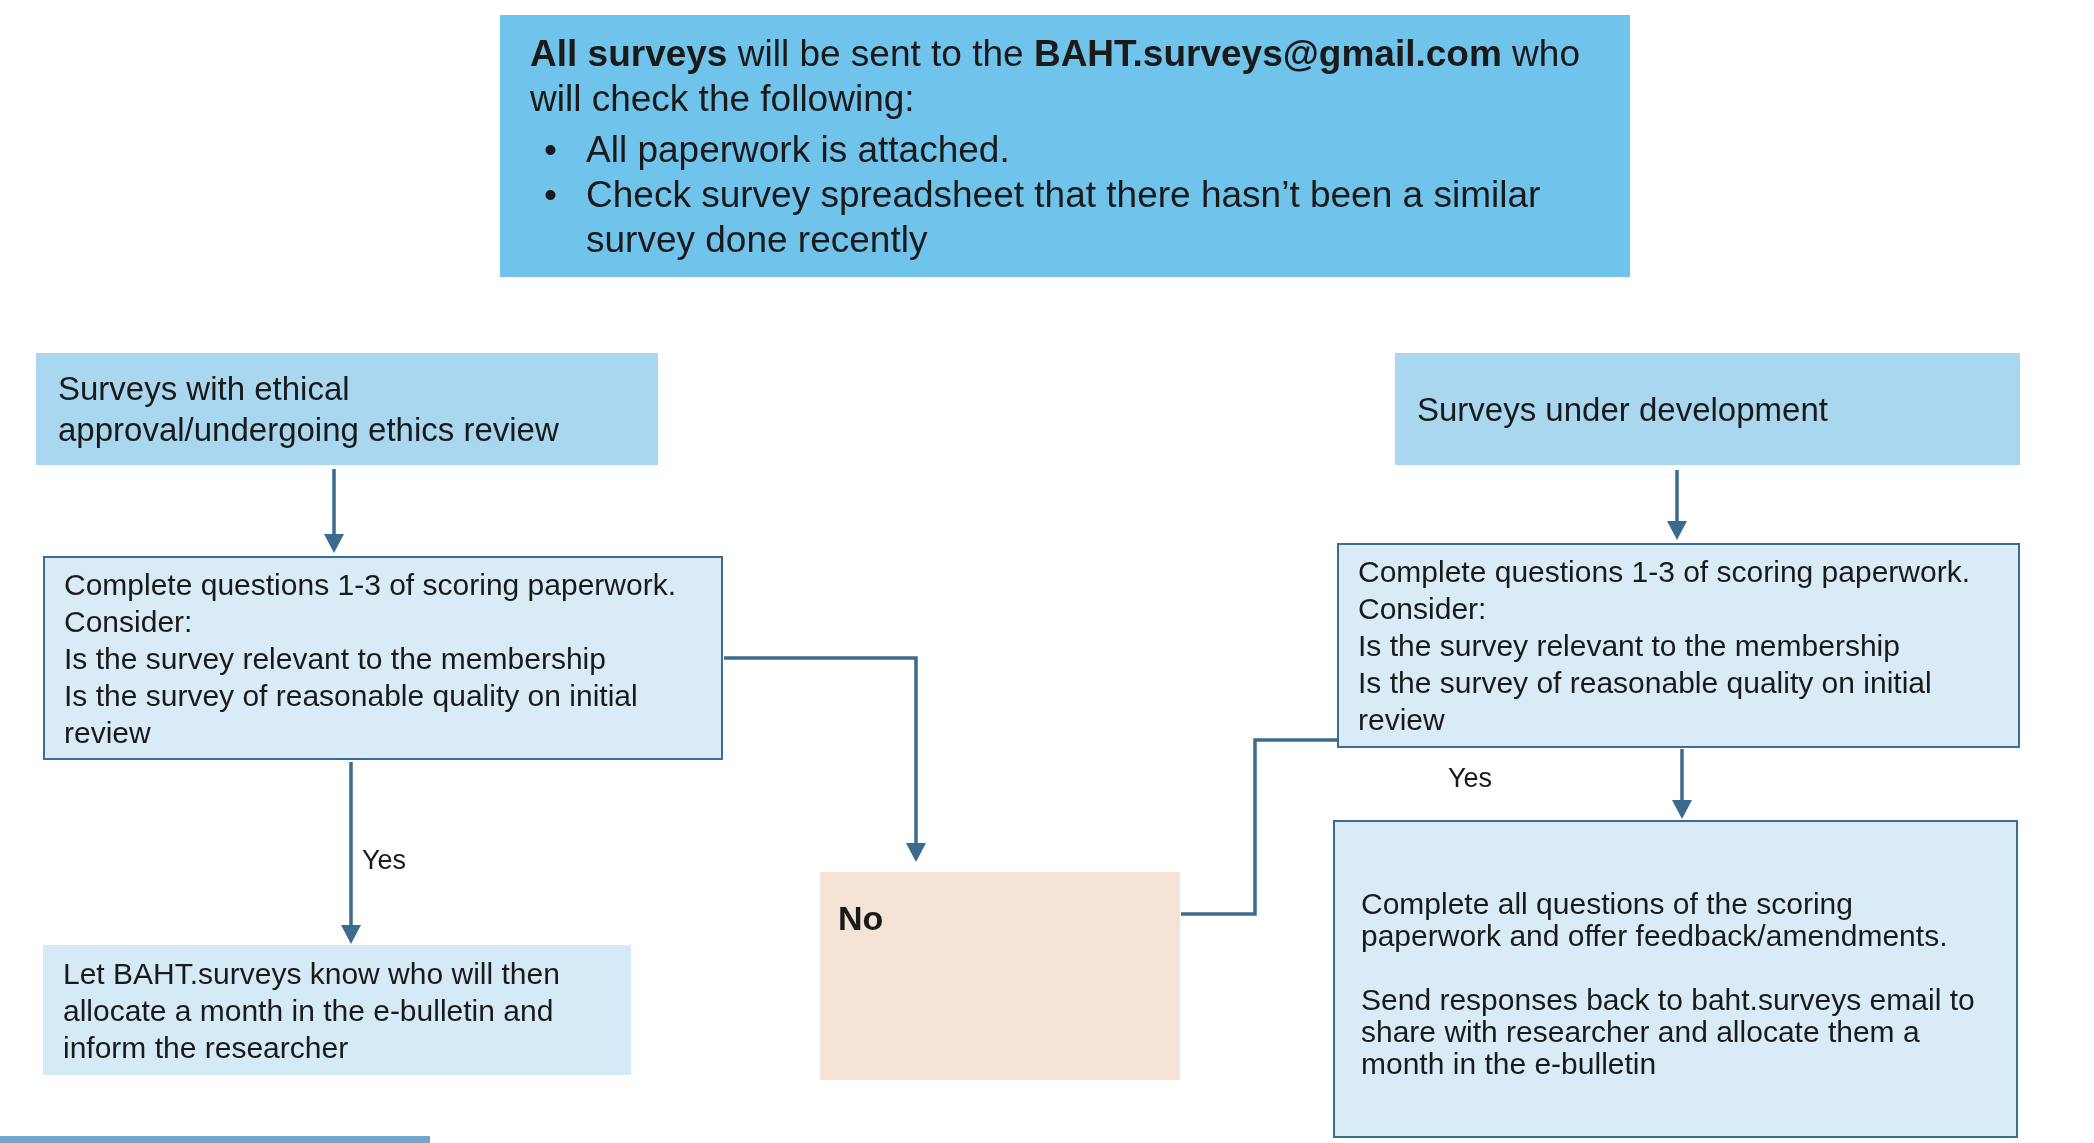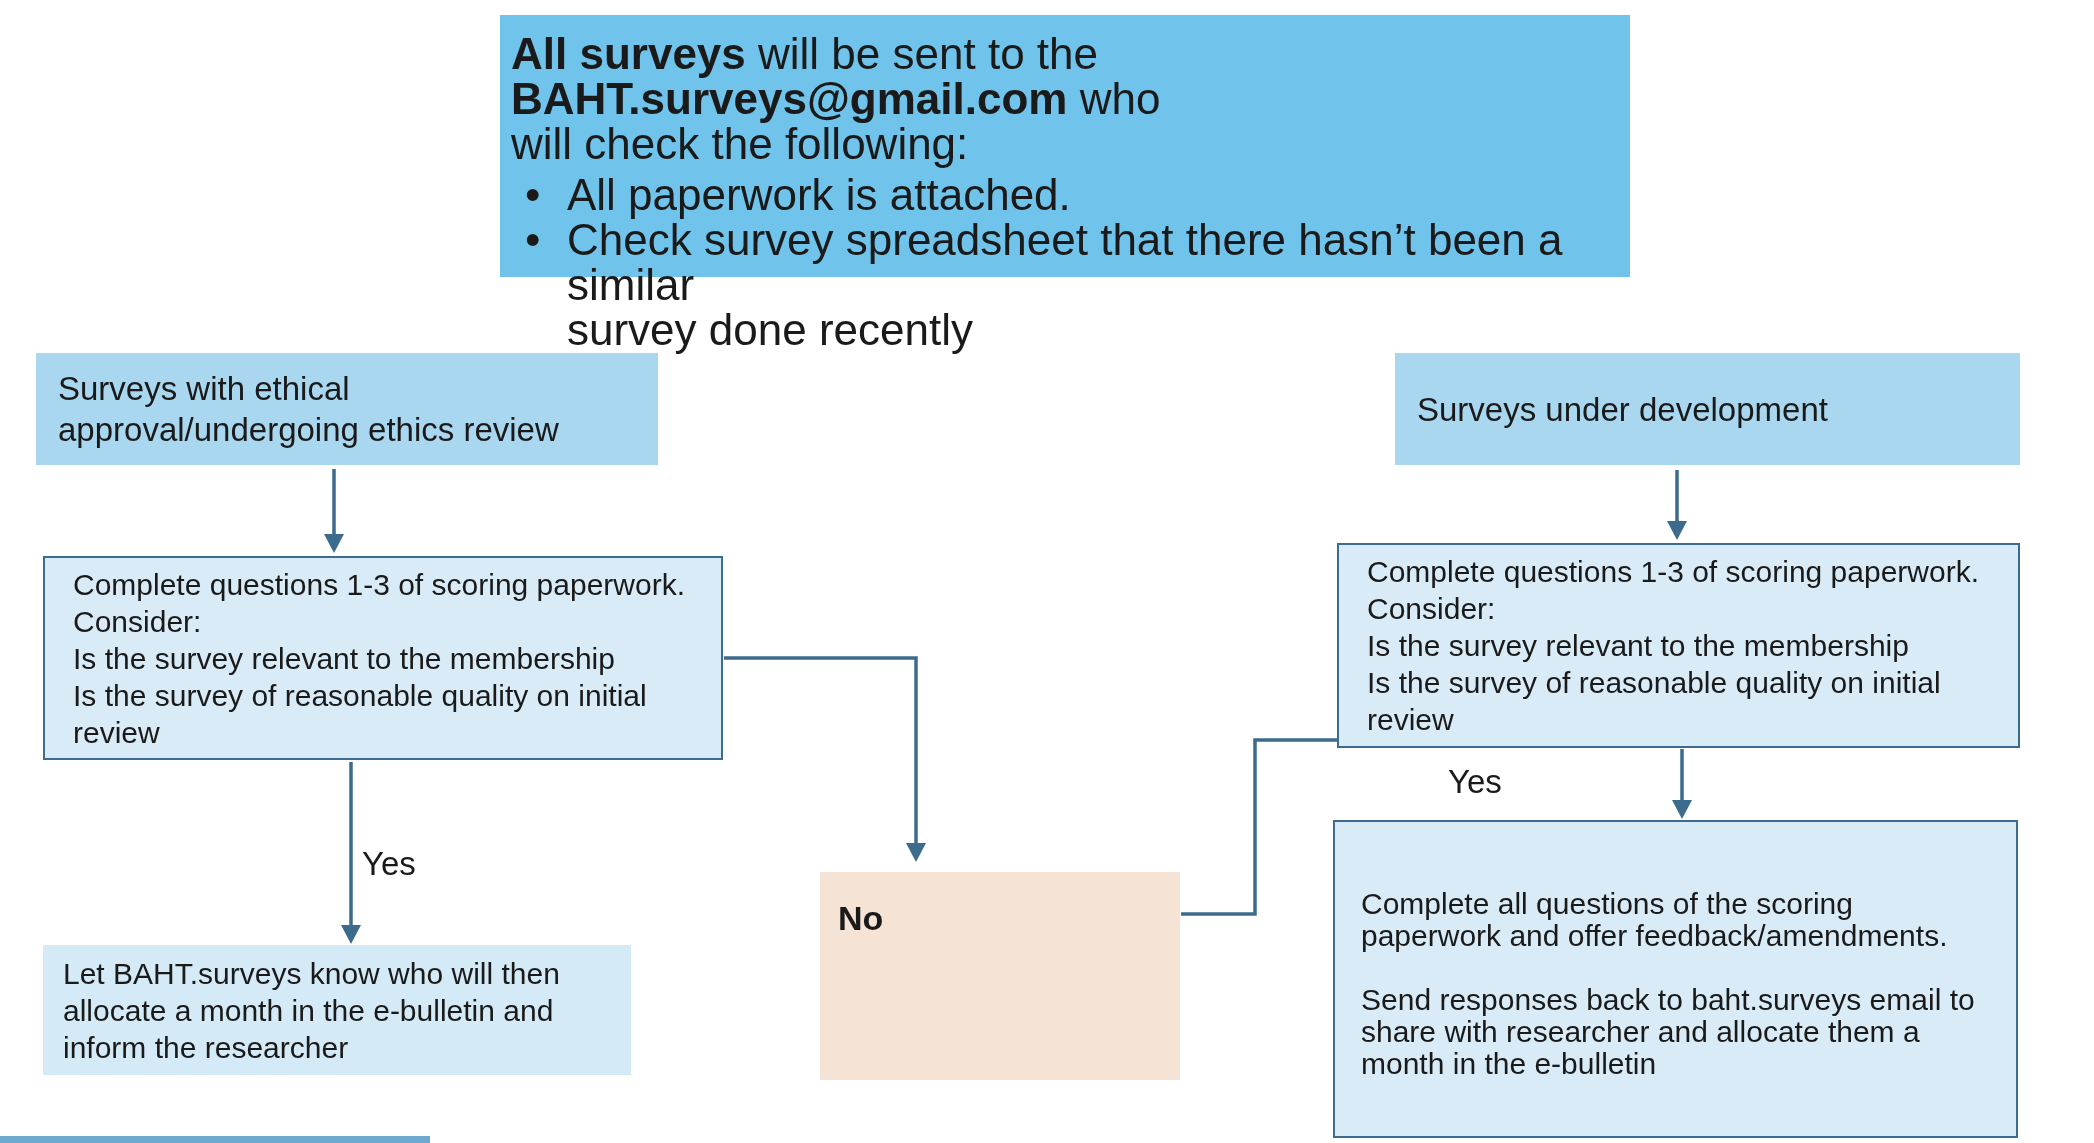--- a/index.html
+++ b/index.html
@@ -12,22 +12,22 @@
     color: var(--text, #1a1a1a);
     overflow: hidden;
   }
   .box { position: absolute; box-sizing: border-box; }
   .pre { white-space: pre-line; }
 
   
   .top-note {
     left: 500px; top: 15px; width: 1130px; height: 262px;
     background: var(--top-box-bg);
-    padding: 16px 11px;
-    font-size: 44px; line-height: 45px;
+    padding: 16px 30px;
+    font-size: 37px; line-height: 45px;
   }
   .top-note b { font-weight: bold; }
   .top-note ul { list-style: none; margin: 6px 0 0 0; padding: 0; }
   .top-note li { display: flex; }
   .bullet-marker { width: 42px; padding-left: 14px; flex: 0 0 auto; }
 
   
   .header-box {
     background: var(--header-box-bg);
     font-size: 33px; line-height: 41px;
@@ -35,21 +35,21 @@
     padding: 0 22px;
   }
   .header-left  { left: 36px;   top: 353px; width: 622px; height: 112px; }
   .header-right { left: 1395px; top: 353px; width: 625px; height: 112px; }
 
   
   .process-box {
     background: var(--process-box-bg);
     border: 2px solid var(--process-box-border);
     font-size: 30px; line-height: 37px;
-    padding: 8px 28px;
+    padding: 8px 19px;
   }
   .process-left  { left: 43px;   top: 556px; width: 680px; height: 204px; }
   .process-right { left: 1337px; top: 543px; width: 683px; height: 205px; }
 
   
   .outcome-left {
     left: 43px; top: 945px; width: 588px; height: 130px;
     background: var(--plain-box-bg);
     font-size: 30px; line-height: 37px;
     padding: 10px 20px;
@@ -65,21 +65,21 @@
   
   .no-box {
     left: 820px; top: 872px; width: 360px; height: 208px;
     background: var(--no-box-bg);
     font-size: 34px; line-height: 47px;
     padding: 23px 18px;
   }
   .no-box .no-label { font-weight: bold; }
 
   
-  .yes-label { position: absolute; font-size: 33px; }
+  .yes-label { position: absolute; font-size: 27px; }
   .yes-left  { left: 362px;  top: 845px; }
   .yes-right { left: 1448px; top: 763px; }
 
   
   .connectors { position: absolute; left: 0; top: 0; width: 2094px; height: 1143px; pointer-events: none; }
   .connector { stroke: var(--connector); stroke-width: 3.5; fill: none; }
   .arrowhead { fill: var(--connector); stroke: none; }
 
   
   .cutoff-edge {

